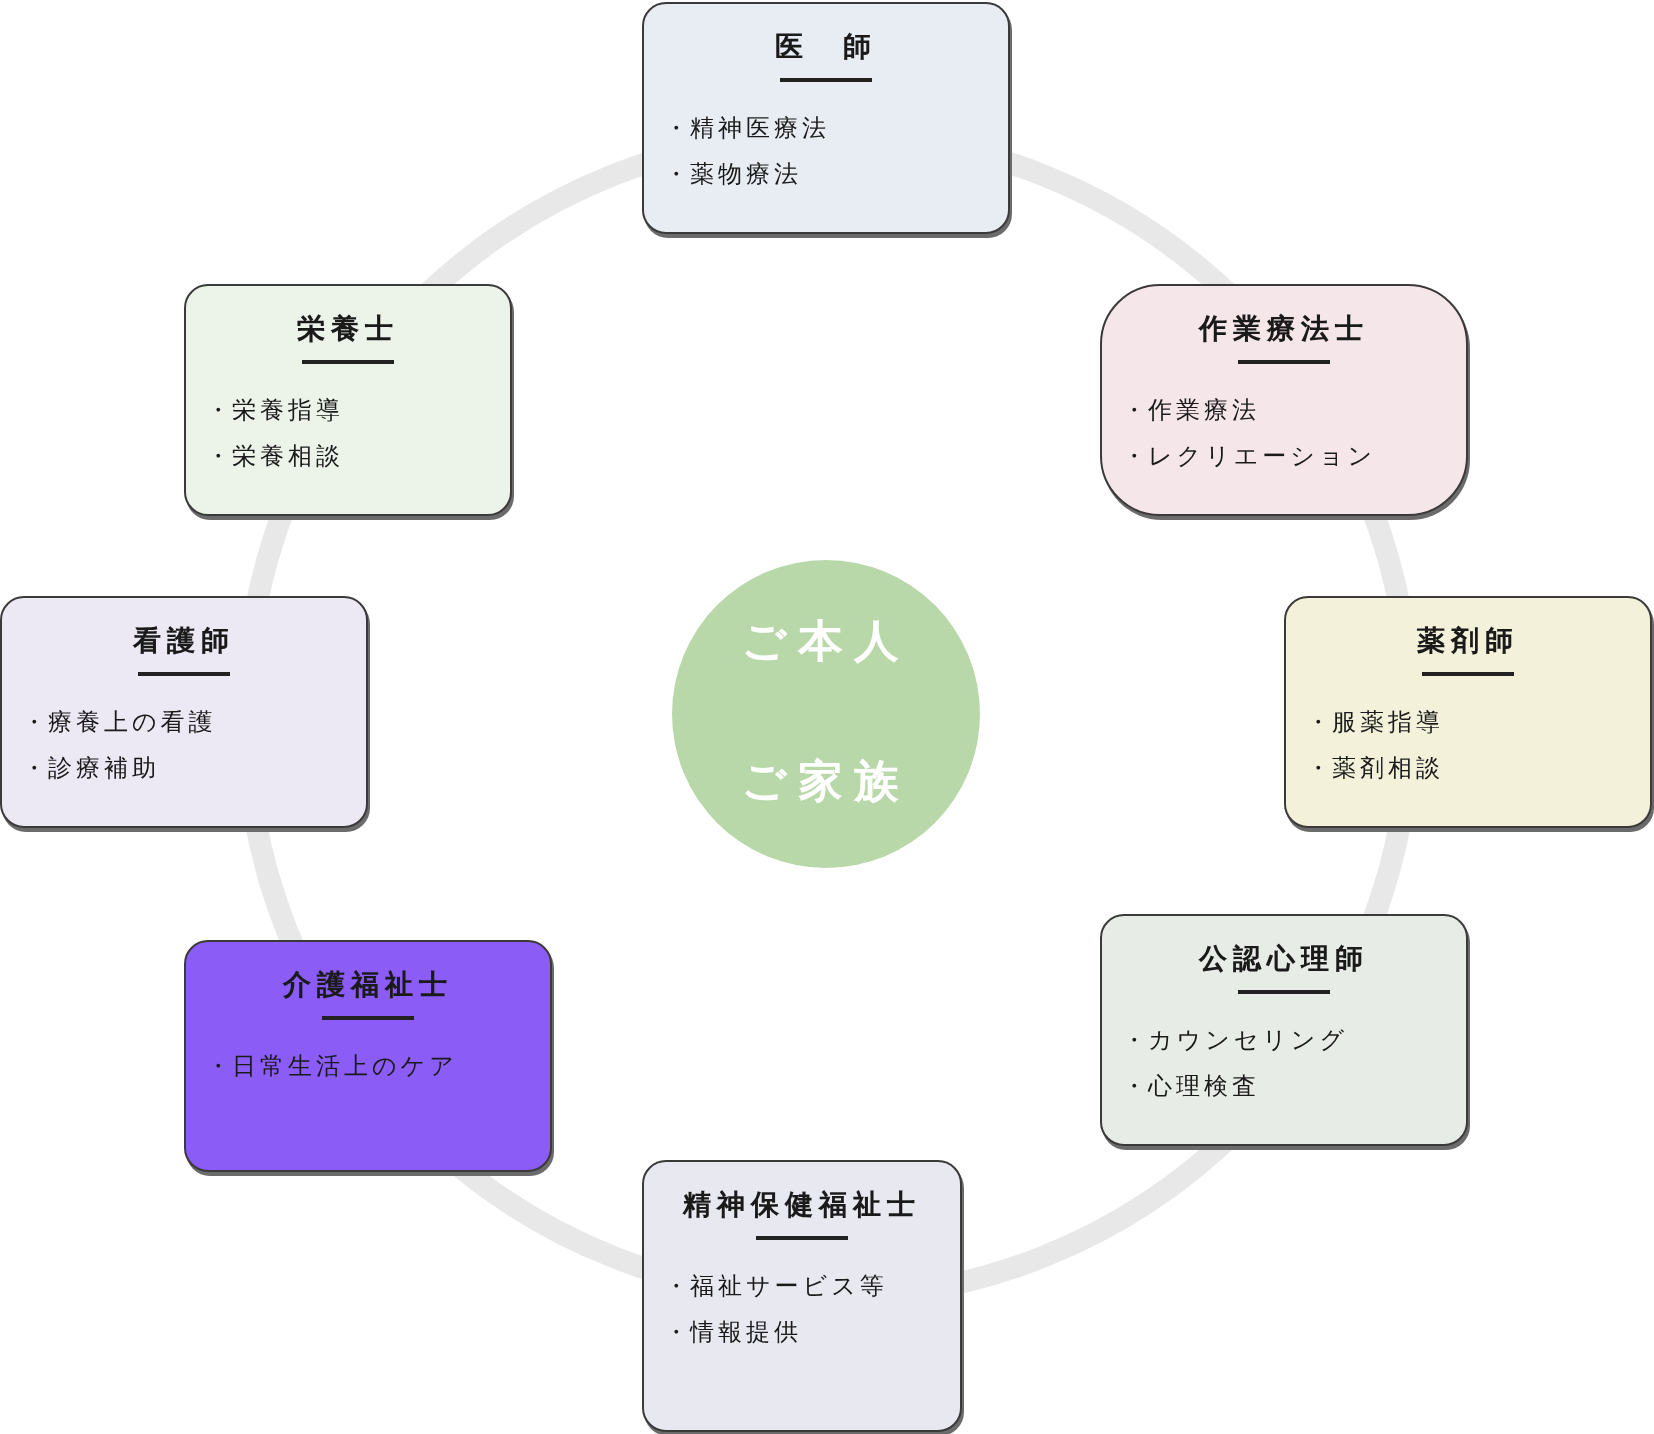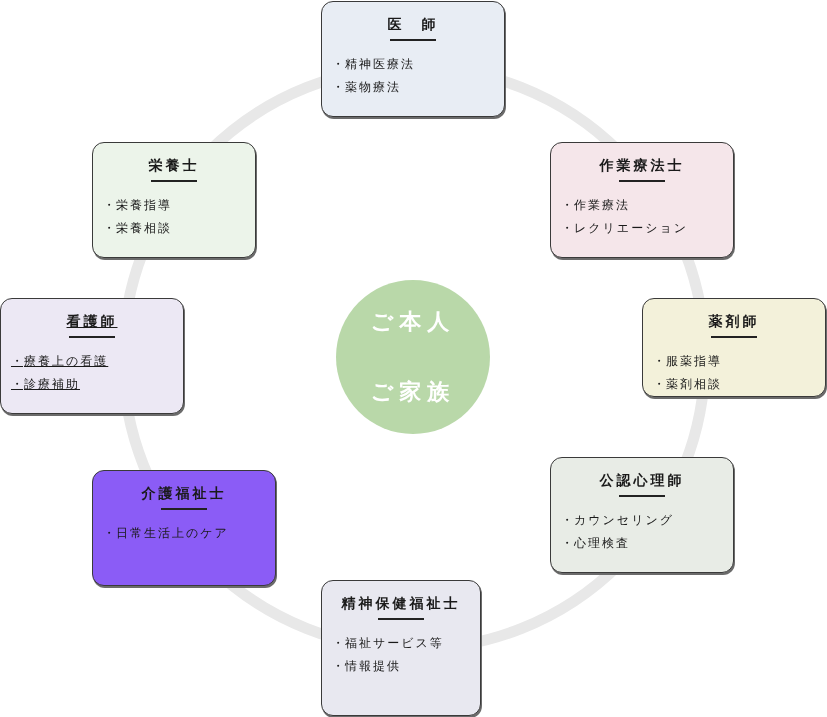--- a/index.html
+++ b/index.html
@@ -41,30 +41,30 @@
 
 <div class="card" style="left: 321px; top: 1px; width: 184px; height: 116px; background: rgb(232, 237, 244);">
   <div class="title">医　師</div>
   <div class="rule"></div>
   <ul>
     <li>精神医療法</li>
     <li>薬物療法</li>
   </ul>
 </div>
 
-<div class="card" style="left: 550px; top: 142px; width: 184px; height: 116px; background: rgb(245, 230, 234);">
+<div class="card" style="left: 550px; top: 142px; width: 184px; height: 116px; background: rgb(245, 230, 234); border-radius: 30px;">
   <div class="title">作業療法士</div>
   <div class="rule"></div>
   <ul>
     <li>作業療法</li>
     <li>レクリエーション</li>
   </ul>
 </div>
 
-<div class="card" style="left: 642px; top: 298px; width: 184px; height: 99px; background: rgb(243, 241, 218);">
+<div class="card" style="left: 642px; top: 298px; width: 184px; height: 116px; background: rgb(243, 241, 218);">
   <div class="title">薬剤師</div>
   <div class="rule"></div>
   <ul>
     <li>服薬指導</li>
     <li>薬剤相談</li>
   </ul>
 </div>
 
 <div class="card" style="left: 550px; top: 457px; width: 184px; height: 116px; background: rgb(232, 236, 230);">
   <div class="title">公認心理師</div>
@@ -85,21 +85,21 @@
 </div>
 
 <div class="card" style="left: 92px; top: 457px; width: 184px; height: 116px; background: #8b5cf6; margin-top: 13px;">
   <div class="title">介護福祉士</div>
   <div class="rule"></div>
   <ul>
     <li>日常生活上のケア</li>
   </ul>
 </div>
 
-<div class="card" style="left: 0px; top: 298px; width: 184px; height: 116px; background: rgb(236, 232, 244); text-decoration: underline;">
+<div class="card" style="left: 0px; top: 298px; width: 184px; height: 116px; background: rgb(236, 232, 244);">
   <div class="title">看護師</div>
   <div class="rule"></div>
   <ul>
     <li>療養上の看護</li>
     <li>診療補助</li>
   </ul>
 </div>
 
 <div class="card" style="left: 92px; top: 142px; width: 164px; height: 116px; background: rgb(236, 244, 234);">
   <div class="title">栄養士</div>

